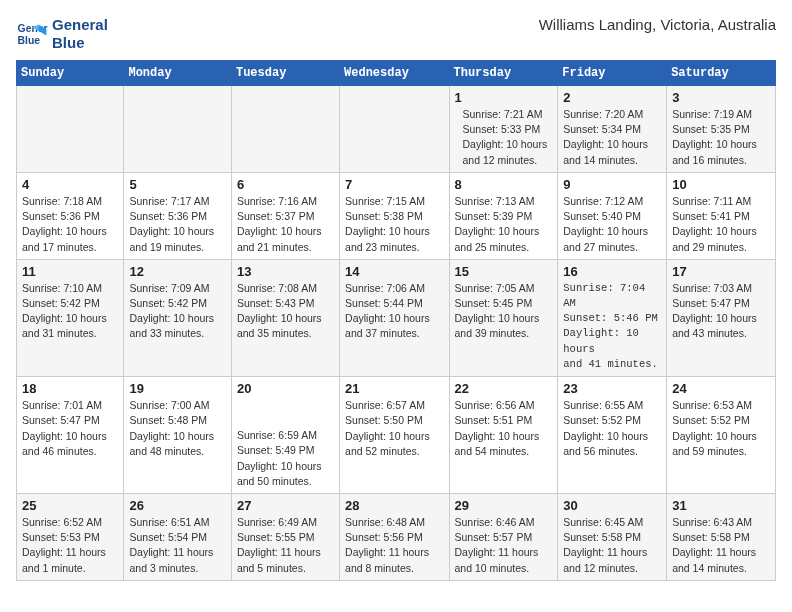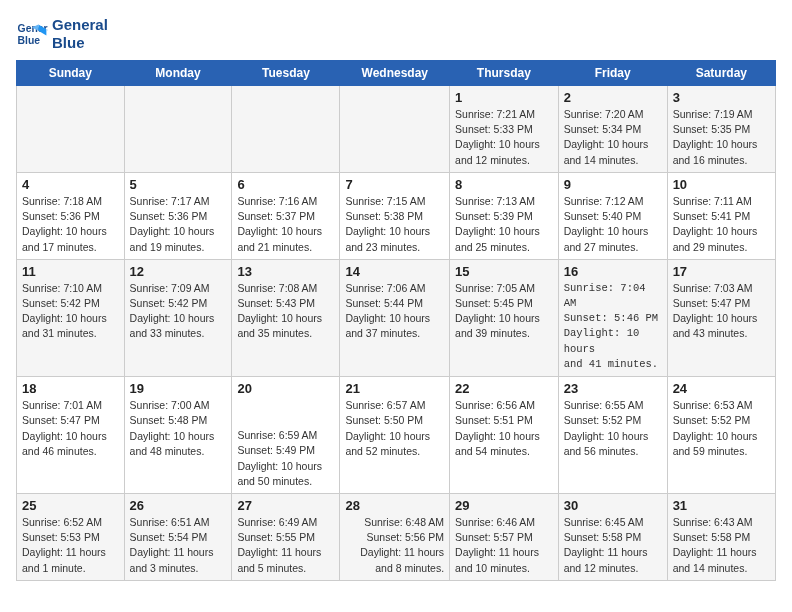--- a/index.html
+++ b/index.html
@@ -45,24 +45,25 @@
     }
     .calendar-table {
       width: 100%;
       border-collapse: collapse;
       font-size: 11px;
     }
     .calendar-table th {
       background: #2962b3;
       color: #fff;
       padding: 5px 4px;
-      text-align: center;
+      text-align: left;
       font-size: 12px;
       font-weight: bold;
       border: 1px solid #2962b3;
+      font-family: Liberation Mono, monospace;
     }
     .calendar-table td {
       border: 1px solid #ccc;
       vertical-align: top;
       padding: 4px 5px;
       height: 82px;
       width: 113px;
       background: #fff;
     }
     .calendar-table tr:nth-child(odd) td {
@@ -97,20 +98,21 @@
       <text x="2" y="32" font-size="13" font-weight="bold" fill="#1a4b8c">Blue</text>
       <polygon points="28,8 38,14 38,22 28,16" fill="#2196F3"></polygon>
       <polygon points="28,8 28,16 20,12" fill="#64B5F6"></polygon>
     </svg>
     <div class="logo-text">
       <div>General</div>
       <div>Blue</div>
     </div>
   </div>
   <div class="title-area">
+    <div class="location-title">Williams Landing, Victoria, Australia</div>
   </div>
 </div>
 
 <table class="calendar-table">
   <thead>
     <tr>
     <th>Sunday</th>
         <th>Monday</th>
         <th>Tuesday</th>
         <th>Wednesday</th>
@@ -120,21 +122,21 @@
       </tr>
   </thead>
   <tbody id="calendar-body">
   <tr>
         <td class="empty-cell"></td>
         <td class="empty-cell"></td>
         <td class="empty-cell"></td>
         <td class="empty-cell"></td>
         <td>
           <span class="day-number">1</span>
-          <div class="day-info" style="white-space: pre-line;">Sunrise: 7:21 AM
+          <div class="day-info" style="white-space: pre-line; margin-left: 8px;">Sunrise: 7:21 AM
 Sunset: 5:33 PM
 Daylight: 10 hours
 and 12 minutes.</div>
         </td>
         <td>
           <span class="day-number">2</span>
           <div class="day-info" style="white-space: pre-line;">Sunrise: 7:20 AM
 Sunset: 5:34 PM
 Daylight: 10 hours
 and 14 minutes.</div>
@@ -317,21 +319,21 @@
         </td>
         <td>
           <span class="day-number">27</span>
           <div class="day-info" style="white-space: pre-line;">Sunrise: 6:49 AM
 Sunset: 5:55 PM
 Daylight: 11 hours
 and 5 minutes.</div>
         </td>
         <td>
           <span class="day-number">28</span>
-          <div class="day-info" style="white-space: pre-line; text-align: right;">Sunrise: 6:48 AM
+          <div class="day-info" style="white-space: pre-line;">Sunrise: 6:48 AM
 Sunset: 5:56 PM
 Daylight: 11 hours
 and 8 minutes.</div>
         </td>
         <td>
           <span class="day-number">29</span>
           <div class="day-info" style="white-space: pre-line;">Sunrise: 6:46 AM
 Sunset: 5:57 PM
 Daylight: 11 hours
 and 10 minutes.</div>

